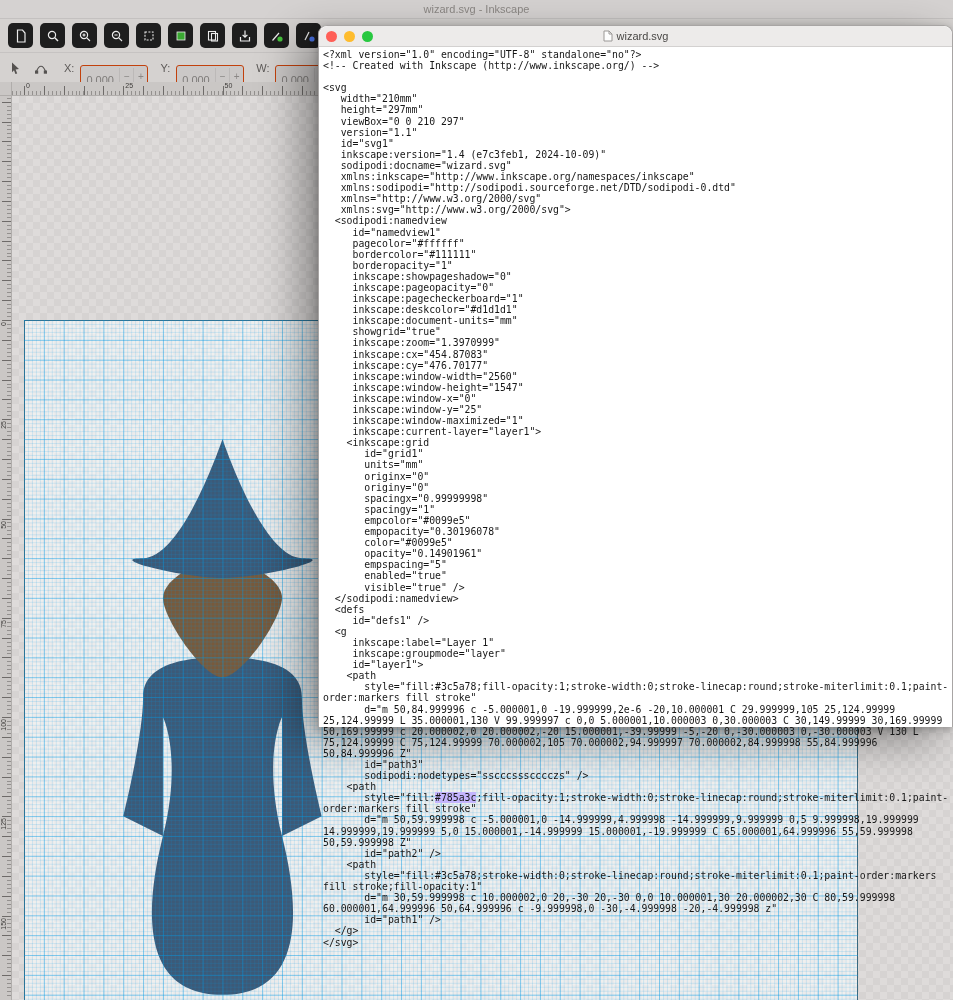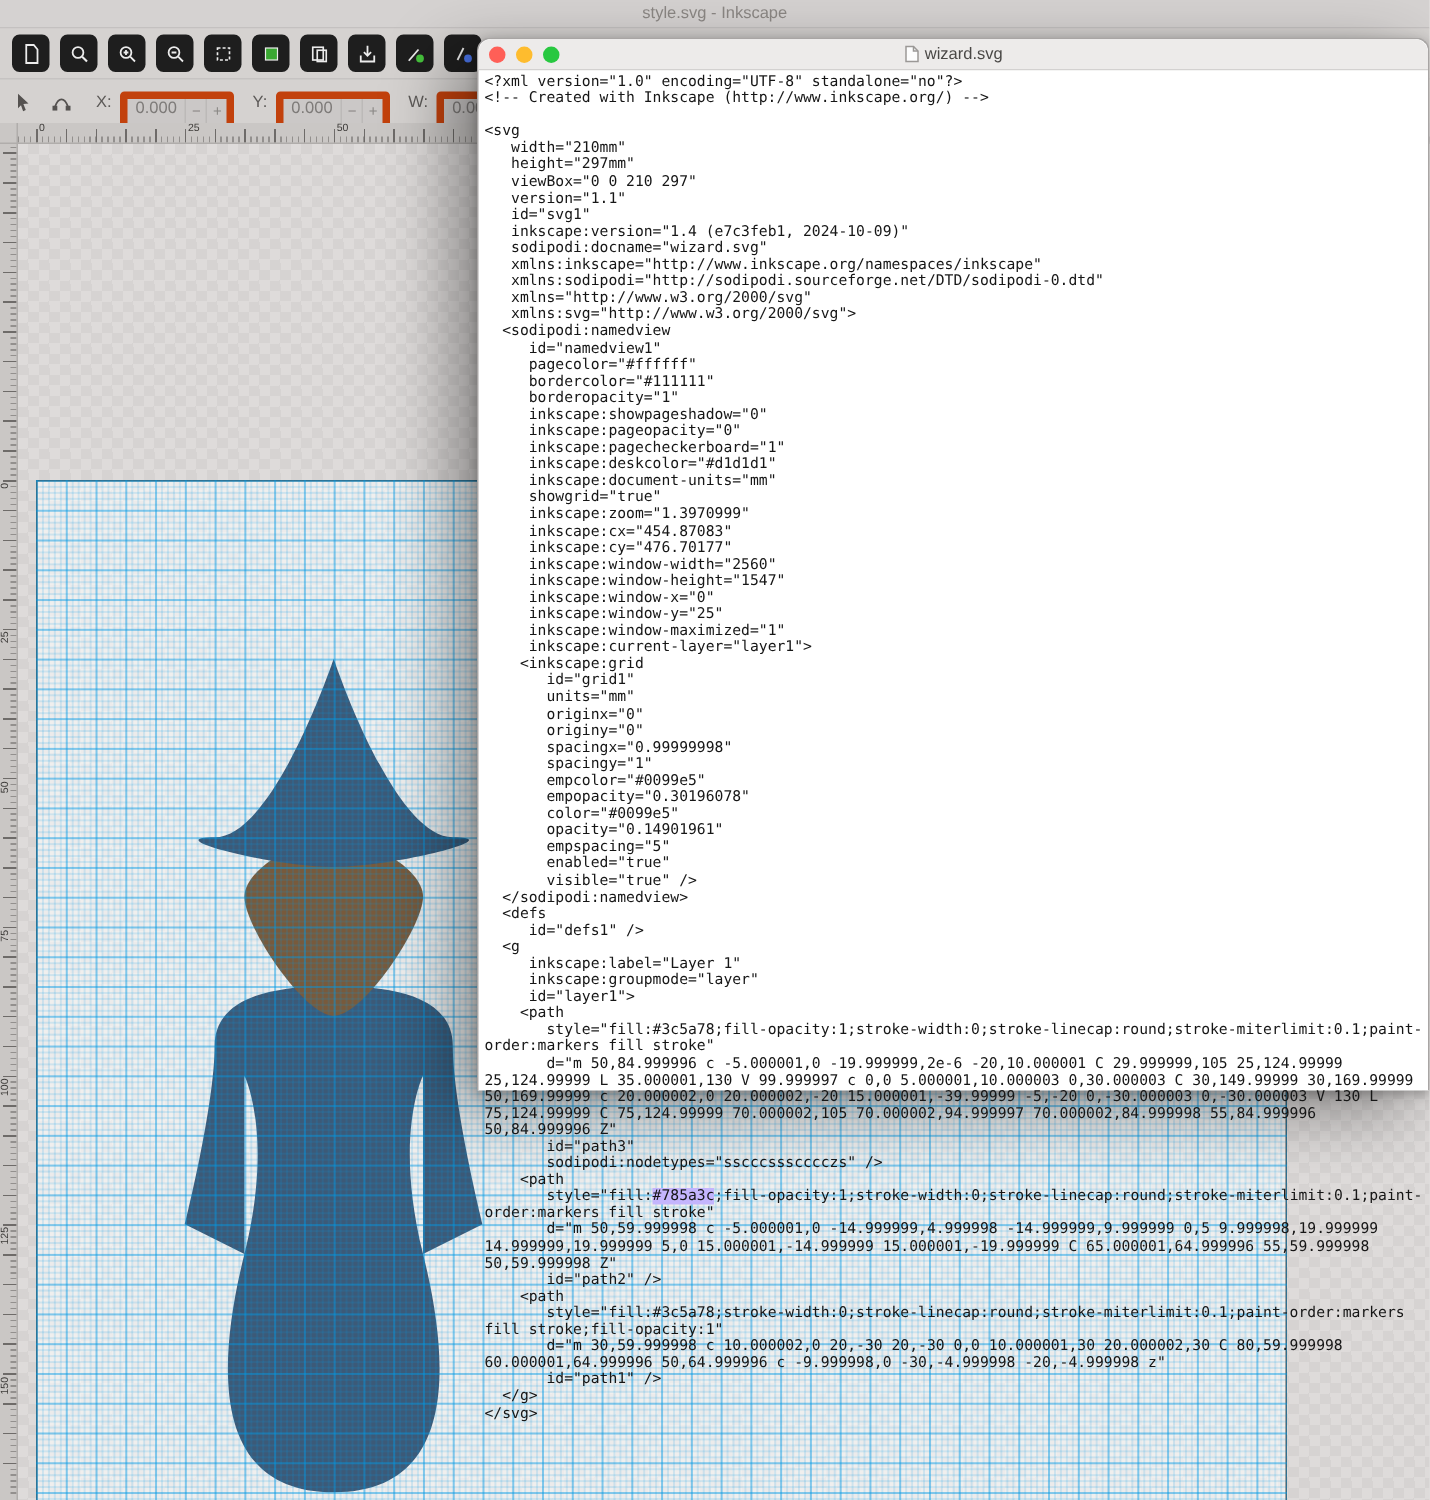--- a/index.html
+++ b/index.html
@@ -15,22 +15,22 @@
     display:flex;align-items:center;gap:7px;padding-left:8px;box-sizing:border-box;}
   .tb-btn{width:25px;height:25px;background:#1e1e1e;border:none;border-radius:5px;padding:0;
     display:flex;align-items:center;justify-content:center;cursor:pointer;}
   .tb-btn svg{width:16px;height:16px;display:block;}
 
   .controls-bar{position:absolute;left:0;top:52px;width:953px;height:30px;background:#d5d2d0;
     border-top:1px solid #c6c3c2;display:flex;align-items:center;gap:6px;padding-left:6px;box-sizing:border-box;}
   .sm-btn{width:20px;height:20px;background:transparent;border:none;padding:1px;cursor:pointer;}
   .sm-btn svg{width:16px;height:16px;display:block;}
   .ctl-label{font-size:11px;color:#5d5a58;margin-left:6px;}
-  .spin{width:66px;height:20px;background:#cbc8c7;border:5px solid #c2410c;border-radius:3px;
-    display:flex;align-items:flex-start;overflow:hidden;margin-top:16px;}
+  .spin{width:66px;height:20px;background:#cbc8c7;border:1px solid #c2410c;border-radius:3px;
+    display:flex;align-items:flex-end;overflow:hidden;margin-top:16px;}
   .spin-val{flex:1;font-size:11px;color:#7e7b79;padding-left:5px;}
   .spin-btn{width:13px;text-align:center;font-size:10px;color:#8a8785;border-left:1px solid #bcb9b8;cursor:pointer;line-height:18px;}
 
   
   .ruler-corner{position:absolute;left:0;top:82px;width:12px;height:14px;background:#cac7c5;border-bottom:1px solid #b0adab;border-right:1px solid #b0adab;box-sizing:border-box;}
   .ruler-h{position:absolute;left:12px;top:82px;width:941px;height:14px;background:#cac7c5;border-bottom:1px solid #b0adab;box-sizing:border-box;
     background-image:
       repeating-linear-gradient(to right,#6e6b69 0 1px,transparent 1px 19.85px),
       repeating-linear-gradient(to right,#93908e 0 1px,transparent 1px 3.97px);
     background-size:auto 9px,auto 4px;background-repeat:no-repeat;background-position:-7.85px 100%,0.09px 100%;}
@@ -71,21 +71,21 @@
   .editor-body pre{margin:0;width:628px;font-family:"DejaVu Sans Mono",monospace;font-size:9.8px;line-height:11.1px;
     color:#161616;white-space:pre-wrap;overflow-wrap:break-word;}
   .sel{background:#c4b5fd;}
 </style>
 </head>
 <body>
 
 <div id="app">
 
   <div class="app-titlebar">
-    <span class="app-title">style.svg - Inkscape</span>
+    <span class="app-title">wizard.svg - Inkscape</span>
   </div>
 
   <div class="commands-bar">
     <button class="tb-btn">
         <svg viewBox="0 0 16 16">
           <path d="M4.5 2h5l2.5 3v9h-7.5z" fill="none" stroke="#ececec" stroke-width="1.2"></path>
         </svg>
       </button>
     <button class="tb-btn">
         <svg viewBox="0 0 16 16">

